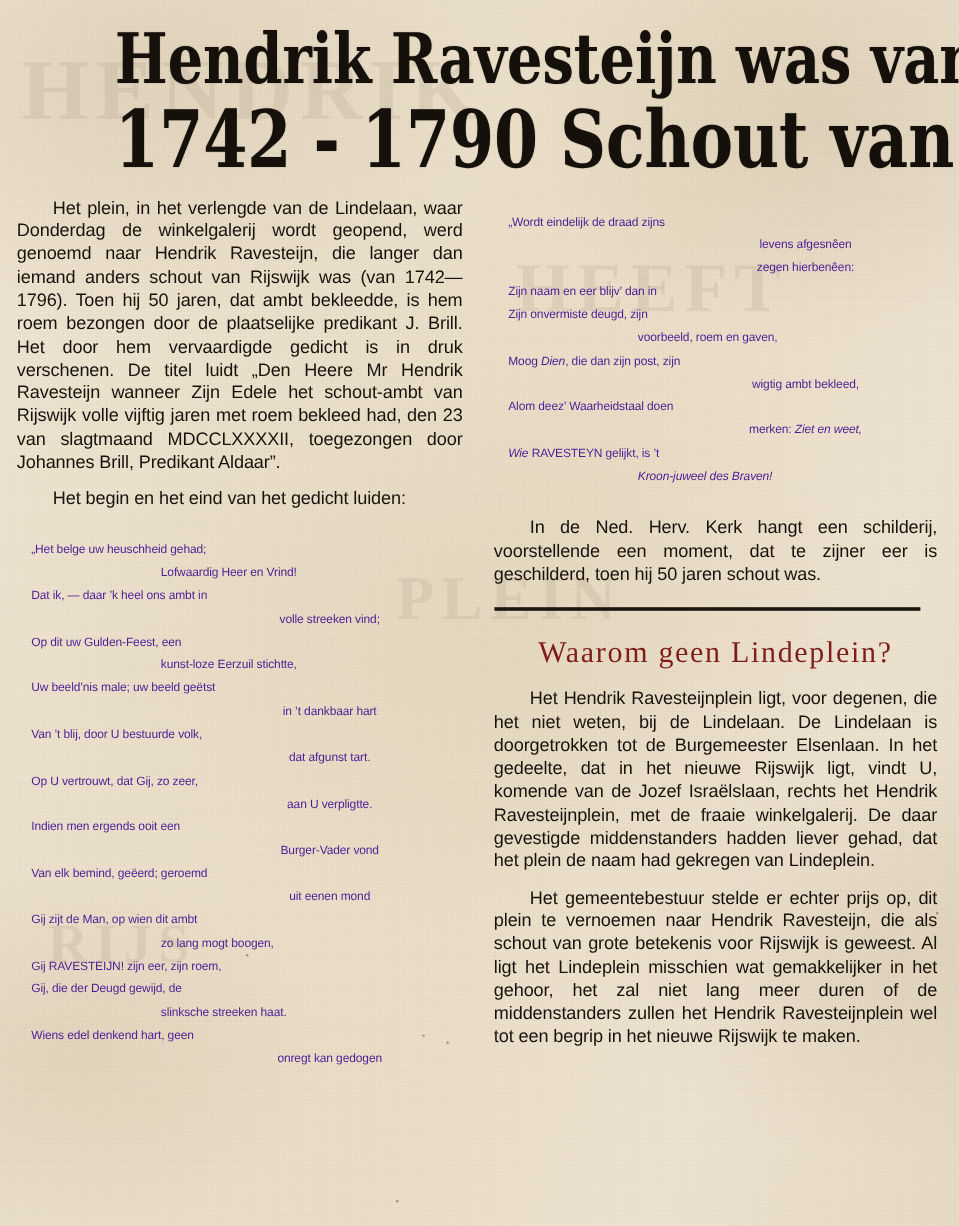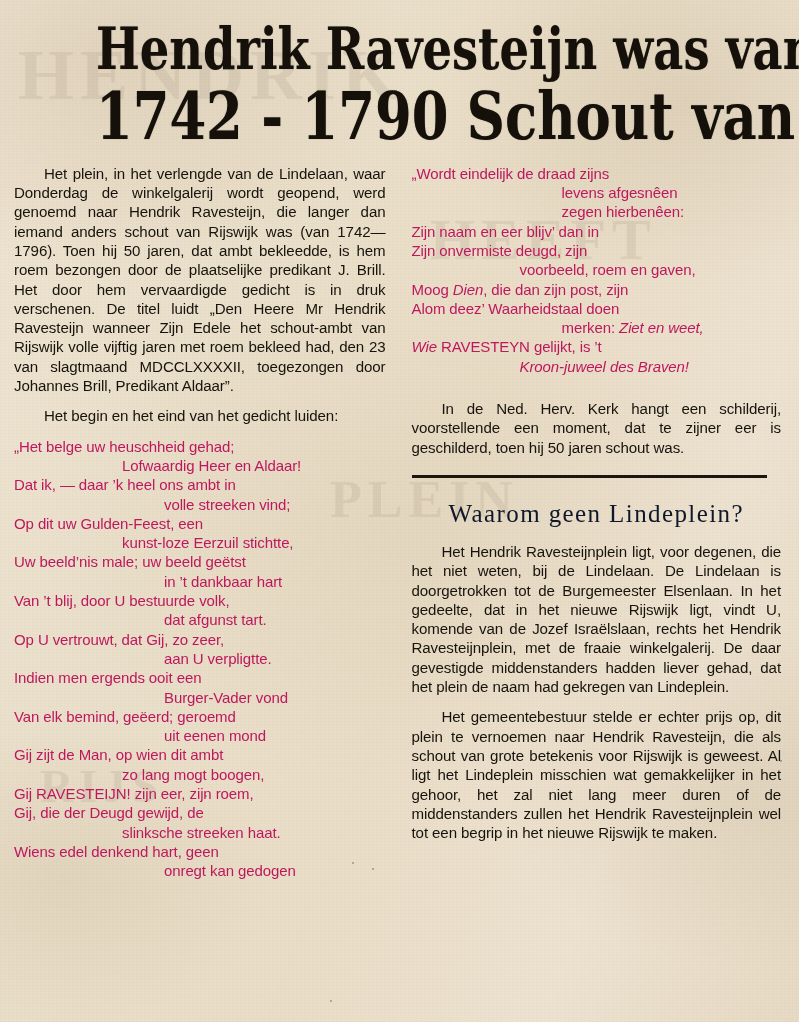--- a/index.html
+++ b/index.html
@@ -104,51 +104,51 @@
     text-align: justify;
     text-justify: inter-word;
     letter-spacing: -0.1px;
     color: #17130c;
   }
   p.body.indent { text-indent: 30px; }
   p.body + p.body { margin-top: 11px; }
 
   
   .poem {
-    margin: 0;
+    margin: 12px;
     font-family: "Liberation Sans", sans-serif;
-    font-size: 15px;
+    font-size: 10px;
     line-height: 19.3px;
-    color: #be185d;
+    color: #4c1d95;
     letter-spacing: -0.1px;
   }
   .poem .pl {
     white-space: pre-wrap;
     display: block;
   }
   .poem .pl.cont { padding-left: 108px; }
-  .poem .pl.cont-wide { padding-left: 150px; }
+  .poem .pl.cont-wide { padding-left: 150px; text-align: center; }
   .poem .pl em { font-style: italic; }
   .poem-gap { height: 11px; }
 
   
   .rule {
     height: 3px;
     background: #1a1610;
     margin: 18px 0 0 0;
     width: 355px;
   }
   .subhead {
     font-family: "Liberation Serif", "DejaVu Serif", serif;
     font-size: 25px;
     font-weight: 400;
     letter-spacing: 1.4px;
     text-align: center;
     margin: 22px 0 14px 0;
-    color: #0f172a;
+    color: #7f1d1d;
   }
 
   
   .speck {
     position: absolute;
     z-index: 3;
     background: rgba(40,32,20,0.38);
     border-radius: 50%;
     pointer-events: none;
   }
@@ -172,21 +172,21 @@
   </div>
 
   <div class="columns">
 
     <div class="col col-left">
       <p class="body indent">Het plein, in het verlengde van de Lindelaan, waar Donderdag de winkelgalerij wordt geopend, werd genoemd naar Hendrik Ravesteijn, die langer dan iemand anders schout van Rijswijk was (van 1742— 1796). Toen hij 50 jaren, dat ambt bekleedde, is hem roem bezongen door de plaatselijke predikant J. Brill. Het door hem vervaardigde gedicht is in druk verschenen. De titel luidt „Den Heere Mr Hendrik Ravesteijn wanneer Zijn Edele het schout-ambt van Rijswijk volle vijftig jaren met roem bekleed had, den 23 van slagtmaand MDCCLXXXXII, toegezongen door Johannes Brill, Predikant Aldaar”.</p>
       <p class="body indent">Het begin en het eind van het gedicht luiden:</p>
       <div class="poem-gap"></div>
       <div class="poem" id="left-poem">
           <span class="pl">„Het belge uw heuschheid gehad;</span>
-          <span class="pl cont">Lofwaardig Heer en Aldaar!</span>
+          <span class="pl cont">Lofwaardig Heer en Vrind!</span>
           <span class="pl">Dat ik, — daar ’k heel ons ambt in</span>
           <span class="pl cont-wide">volle streeken vind;</span>
           <span class="pl">Op dit uw Gulden-Feest, een</span>
           <span class="pl cont">kunst-loze Eerzuil stichtte,</span>
           <span class="pl">Uw beeld’nis male; uw beeld geëtst</span>
           <span class="pl cont-wide">in ’t dankbaar hart</span>
           <span class="pl">Van ’t blij, door U bestuurde volk,</span>
           <span class="pl cont-wide">dat afgunst tart.</span>
           <span class="pl">Op U vertrouwt, dat Gij, zo zeer,</span>
           <span class="pl cont-wide">aan U verpligtte.</span>
@@ -206,20 +206,21 @@
 
     <div class="col col-right">
       <div class="poem" id="right-poem">
           <span class="pl">„Wordt eindelijk de draad zijns</span>
           <span class="pl cont-wide">levens afgesnêen</span>
           <span class="pl cont-wide">zegen hierbenêen:</span>
           <span class="pl">Zijn naam en eer blijv’ dan in</span>
           <span class="pl">Zijn onvermiste deugd, zijn</span>
           <span class="pl cont">voorbeeld, roem en gaven,</span>
           <span class="pl">Moog <em>Dien</em>, die dan zijn post, zijn</span>
+          <span class="pl cont-wide">wigtig ambt bekleed,</span>
           <span class="pl">Alom deez’ Waarheidstaal doen</span>
           <span class="pl cont-wide">merken: <em>Ziet en weet,</em></span>
           <span class="pl"><em>Wie</em> RAVESTEYN gelijkt, is ’t</span>
           <span class="pl cont"><em>Kroon-juweel des Braven!</em></span>
         </div>
       <p class="body indent" style="margin-top:23px">In de Ned. Herv. Kerk hangt een schilderij, voorstellende een moment, dat te zijner eer is geschilderd, toen hij 50 jaren schout was.</p>
       <div class="rule"></div>
       <h2 class="subhead">Waarom geen Lindeplein?</h2>
       <p class="body indent">Het Hendrik Ravesteijnplein ligt, voor degenen, die het niet weten, bij de Lindelaan. De Lindelaan is doorgetrokken tot de Burgemeester Elsenlaan. In het gedeelte, dat in het nieuwe Rijswijk ligt, vindt U, komende van de Jozef Israëlslaan, rechts het Hendrik Ravesteijnplein, met de fraaie winkelgalerij. De daar gevestigde middenstanders hadden liever gehad, dat het plein de naam had gekregen van Lindeplein.</p>
       <p class="body indent">Het gemeentebestuur stelde er echter prijs op, dit plein te vernoemen naar Hendrik Ravesteijn, die als schout van grote betekenis voor Rijswijk is geweest. Al ligt het Lindeplein misschien wat gemakkelijker in het gehoor, het zal niet lang meer duren of de middenstanders zullen het Hendrik Ravesteijnplein wel tot een begrip in het nieuwe Rijswijk te maken.</p>

